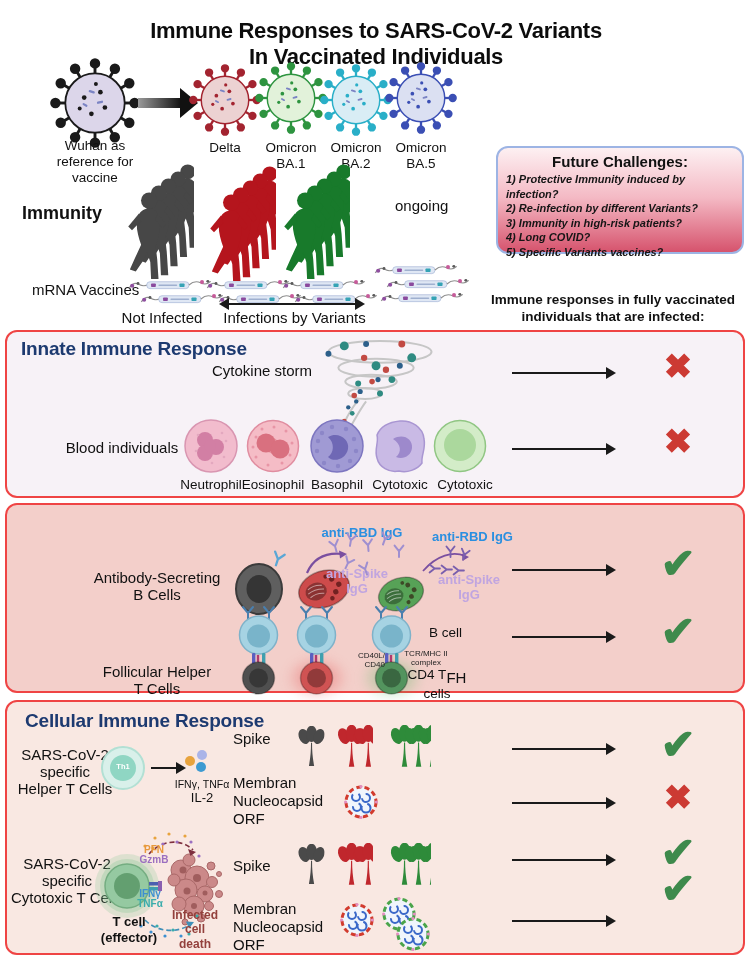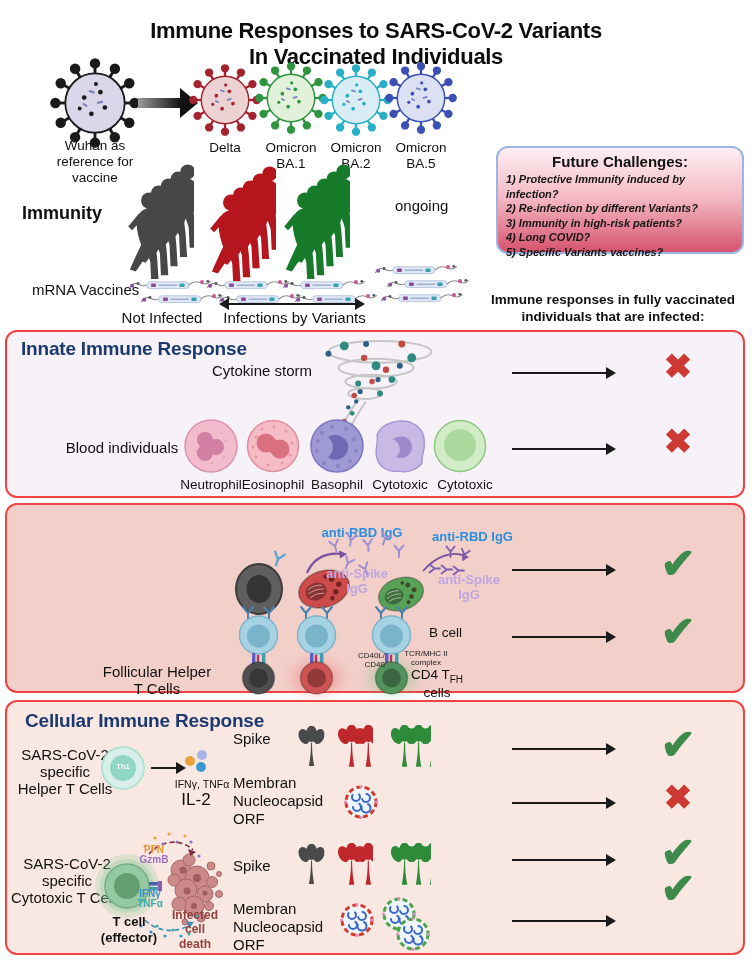--- a/index.html
+++ b/index.html
@@ -432,20 +432,22 @@
     <div class="abs lbl13 ctr" style="left:290px;top:145px;width:80px">Basophil</div>
     <div class="abs lbl13 ctr" style="left:353px;top:145px;width:80px">Cytotoxic</div>
     <div class="abs lbl13 ctr" style="left:413px;top:145px;width:90px">Cytotoxic</div>
 
     <div class="arrow" style="left:505px;top:116px;width:95px"></div>
     <div class="mark cross" style="left:646px;top:92px">✖</div>
   </div>
 
   <div class="panel" id="panel-humoral">
 
+    <div class="abs lbl15 ctr pre" style="left:55px;top:64px;width:190px">Antibody-Secreting
+B Cells</div>
 
     <svg class="abs" style="left:225px;top:55px" width="54" height="58" viewBox="0 0 54 58">
       <ellipse cx="27" cy="29" rx="23" ry="25" fill="#5f5f5f" stroke="#3b3b3b" stroke-width="2"></ellipse>
       <ellipse cx="27" cy="29" rx="12.5" ry="14" fill="#353535"></ellipse>
     </svg>
     <svg class="abs" style="left:264px;top:46px;color:#5aa7d6;transform:rotate(18deg)" width="14" height="16" viewBox="0 0 12 14">
         <use href="#ab"></use>
       </svg>
 
     <svg class="abs" style="left:288px;top:58px;color:#cd4b4b" width="58" height="52" viewBox="0 0 56 50">
@@ -522,21 +524,21 @@
     <svg class="abs" style="left:355px;top:100px;color:#53945e" width="60" height="90" viewBox="0 0 60 90">
         <use href="#fpair"></use>
       </svg>
 
     <div class="abs lbl13" style="left:422px;top:120px">B cell</div>
     <div class="tinylbl pre" style="left:342px;top:146px;width:36px;text-align:right">CD40L/
 CD40</div>
     <div class="tinylbl pre ctr" style="left:392px;top:144px;width:54px">TCR/MHC II
 complex</div>
     <div class="abs lbl13 ctr" style="left:392px;top:162px;width:76px">
-      <span>CD4 T</span><sub style="font-size:10px">FH</sub><br>
+      <span>CD4 T</span><sub style="font-size:15px">FH</sub><br>
       <span>cells</span>
     </div>
 
     <div class="abs lbl15 ctr pre" style="left:55px;top:158px;width:190px">Follicular Helper
 T Cells</div>
 
     <div class="arrow" style="left:505px;top:131px;width:95px"></div>
     <div class="mark check" style="left:646px;top:106px">✔</div>
   </div>
 
@@ -551,21 +553,21 @@
       <circle cx="24" cy="24" r="13" fill="#8fd6c3"></circle>
     </svg>
     <div class="abs ctr bold" style="left:99px;top:60px;width:34px;font-size:7.5px;color:#fff">Th1</div>
     <div class="arrow" style="left:144px;top:65px;width:26px"></div>
     <svg class="abs" style="left:176px;top:46px" width="30" height="28" viewBox="0 0 30 28">
       <circle cx="7" cy="13" r="5" fill="#e8a33d"></circle>
         <circle cx="19" cy="7" r="5" fill="#aab4e8"></circle>
         <circle cx="18" cy="19" r="5" fill="#3d9ad1"></circle>
     </svg>
     <div class="abs ctr" style="left:150px;top:76px;width:90px;font-size:10.5px">IFNγ, TNFα</div>
-    <div class="abs ctr" style="left:144px;top:88px;width:90px;font-size:17px">IL-2</div>
+    <div class="abs ctr" style="left:150px;top:88px;width:90px;font-size:13px">IL-2</div>
 
     <div class="abs lbl15" style="left:226px;top:28px">Spike</div>
     <svg class="abs spikes" style="left:290px;top:24px" width="28" height="42" viewBox="0 0 26 40">
         <use href="#spikeicon"></use>
       </svg>
     <svg class="abs spikes red" style="left:320px;top:22px" width="46" height="44" viewBox="0 0 44 42">
       <use href="#spikeicon" transform="translate(1,1)"></use>
         <use href="#spikeicon" transform="translate(17,1)"></use>
     </svg>
     <svg class="abs spikes green" style="left:366px;top:20px" width="58" height="46" viewBox="0 0 58 44">

